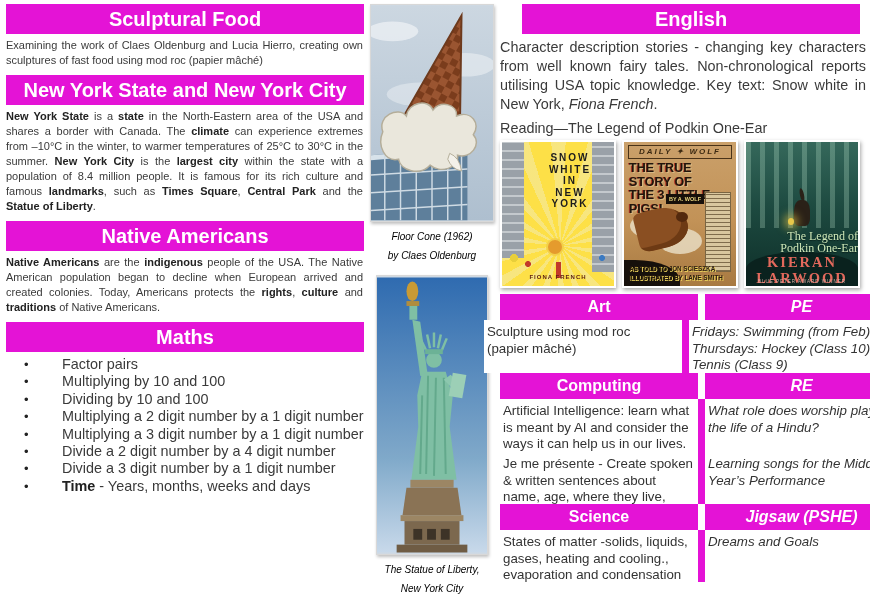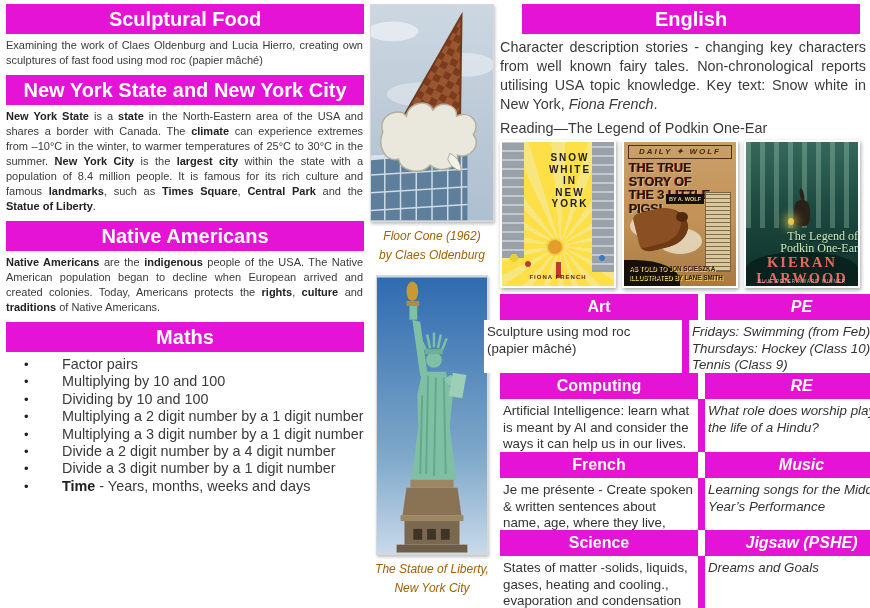--- a/index.html
+++ b/index.html
@@ -21,21 +21,21 @@
   .b { font-weight:bold; color:#222;margin-top:16px; }
   .i { font-style:italic; }
 
   ul.mlist { list-style:none; margin-top:3px; }
   ul.mlist li { position:relative; padding-left:56px; font-size:14.4px; line-height:17.4px; }
   ul.mlist li::before { content:"•"; position:absolute; left:18px; top:0; font-size:13px; color:#222; }
 
   
   figure { display:flex; flex-direction:column; align-items:center; }
   .fig-img { border:1px solid #d8d8d8; box-shadow:1px 2px 3px rgba(0,0,0,.25); background:#cfd9e3; }
-  .cap { font-style:italic; font-size:12px; line-height:19px; color:#a16207; text-align:center; margin-top:5px; }
+  .cap { font-style:italic; font-size:10px; line-height:19px; color:#000000; text-align:center; margin-top:5px; }
 
   
   .epara { font-size:14.4px; line-height:19px; text-align:justify; margin-bottom:6px; }
   .reading { font-size:14.4px; font-weight:bold; color:#3a3a3a; margin:2px 0 4px 0; }
 
   .books { display:flex; gap:6px; margin-bottom:6px; }
   .book { width:116px; height:148px; flex:none; position:relative; overflow:hidden;
           box-shadow:1px 2px 4px rgba(0,0,0,.35); border:2px solid #fff; }
 
   
@@ -318,25 +318,20 @@
         <div class="hcell cl">Computing</div>
         <div class="gap gw"></div>
         <div class="hcell cr">RE</div>
       </div>
       <div class="srow" style="height:53px;">
         <div class="bcell cl">Artificial Intelligence: learn what is meant by AI and consider the ways it can help us in our lives.</div>
         <div class="gap gm"></div>
         <div class="bcell cr">What role does worship play in the life of a Hindu?</div>
       </div>
 
-      <div class="srow">
-        <div class="hcell cl">French</div>
-        <div class="gap gw"></div>
-        <div class="hcell cr">Music</div>
-      </div>
       <div class="srow" style="height:52px;">
         <div class="bcell cl">Je me présente - Create spoken &amp; written sentences about name, age, where they live, nationality.</div>
         <div class="gap gm"></div>
         <div class="bcell cr">Learning songs for the Middle Year’s Performance</div>
       </div>
 
       <div class="srow">
         <div class="hcell cl">Science</div>
         <div class="gap gw"></div>
         <div class="hcell cr">Jigsaw (PSHE)</div>

